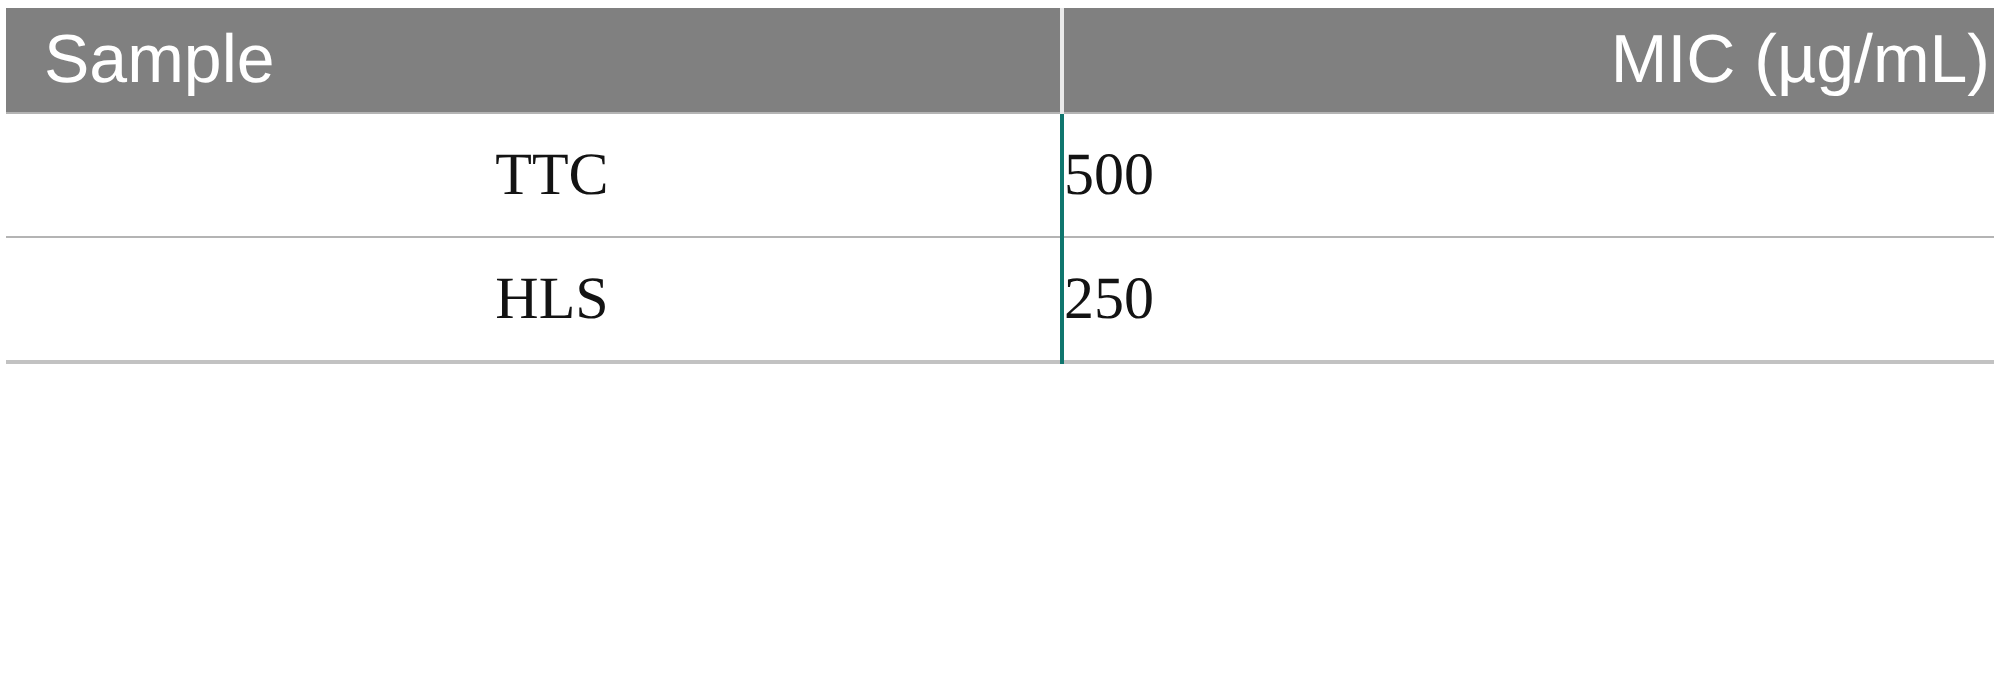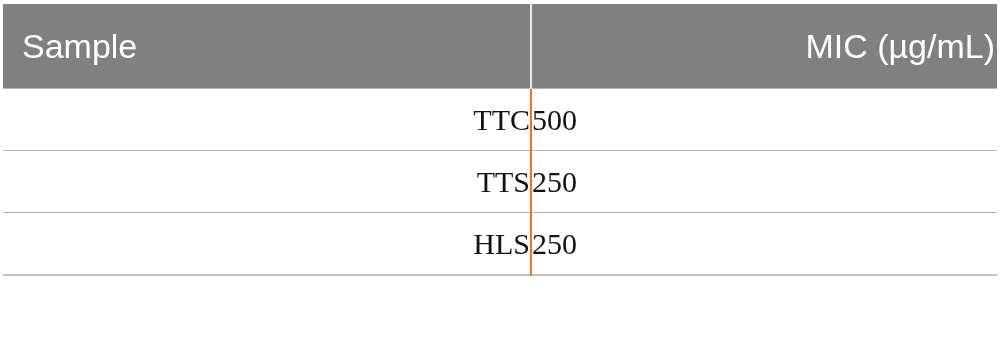--- a/index.html
+++ b/index.html
@@ -32,21 +32,21 @@
   table.mic-table col.col-sample { width: 528px; }
   table.mic-table col.col-mic    { width: 466px; }
 
   thead th {
     background: #808080;
     color: #ffffff;
     font-family: "Liberation Sans", sans-serif;
     font-weight: 400;
     font-size: 34px;
     line-height: 1;
-    height: 84px;
+    height: 52px;
     padding: 0;
     margin: 0;
     vertical-align: middle;
     border: none;
   }
 
   thead th.th-sample {
     text-align: left;
     padding-left: 19px;
     border-right: 2px solid #e9e9e9;
@@ -66,23 +66,23 @@
     background: #ffffff;
     vertical-align: middle;
     border-top: 1px solid #b4b4b4;
   }
 
   tbody tr:first-child td {
     border-top: 1px solid #b4b4b4;
   }
 
   tbody td.td-sample {
-    text-align: right;
+    text-align: center;
     padding-left: 19px;
-    border-right: 2px solid #f97316;
+    border-right: 2px solid #0f766e;
   }
 
   tbody td.td-mic {
     text-align: left;
     padding-right: 2px;
   }
 </style>
 </head>
 <body>
 
@@ -97,22 +97,18 @@
         <th class="th-sample">Sample</th>
         <th class="th-mic">MIC (µg/mL)</th>
       </tr>
     </thead>
     <tbody>
       <tr>
         <td class="td-sample">TTC</td>
         <td class="td-mic">500</td>
       </tr>
       <tr>
-        <td class="td-sample">TTS</td>
-        <td class="td-mic">250</td>
-      </tr>
-      <tr>
         <td class="td-sample">HLS</td>
         <td class="td-mic">250</td>
       </tr>
     </tbody>
   </table>
 </div>
 
 </body></html>

